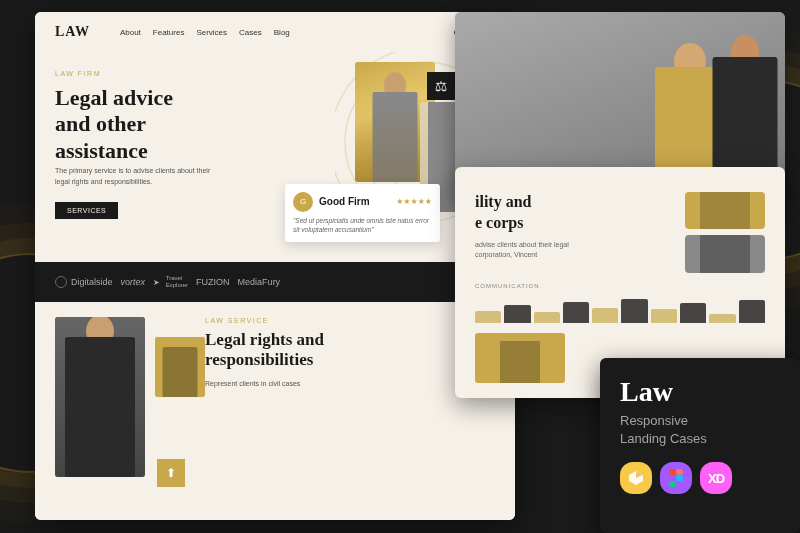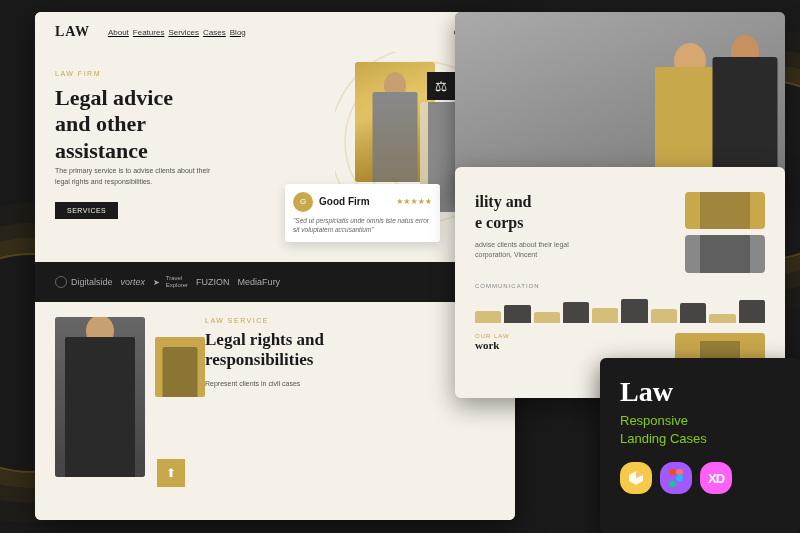--- a/index.html
+++ b/index.html
@@ -65,23 +65,22 @@
     }
     .nav-logo {
       font-weight: bold;
       font-size: 14px;
       letter-spacing: 1px;
       color: #1a1a1a;
       font-family: serif;
     }
     .nav-links {
       display: flex;
-      gap: 4px;
-      margin-left: 0;
-      text-decoration: underline;
+      gap: 12px;
+      margin-left: 12px;
     }
     .nav-link {
       font-size: 8px;
       color: #333;
       font-family: sans-serif;
     }
     .nav-contact {
       margin-left: auto;
       font-size: 8px;
       color: #333;
@@ -541,21 +540,21 @@
     .dp-title {
       font-size: 28px;
       font-weight: bold;
       color: #fff;
       font-family: 'Georgia', serif;
       line-height: 1;
       margin-bottom: 6px;
     }
     .dp-subtitle {
       font-size: 13px;
-      color: #84cc16;
+      color: #a3a3a3;
       font-family: sans-serif;
       line-height: 1.4;
       margin-bottom: 14px;
     }
     .dp-icons {
       display: flex;
       gap: 8px;
       align-items: center;
     }
     .dp-icon {
@@ -747,24 +746,20 @@
         <div class="comm-bar" style="height:50%;"></div>
         <div class="comm-bar" style="height:80%;background:#1a1a1a;opacity:0.8;"></div>
         <div class="comm-bar" style="height:45%;"></div>
         <div class="comm-bar" style="height:65%;background:#1a1a1a;opacity:0.8;"></div>
         <div class="comm-bar" style="height:30%;"></div>
         <div class="comm-bar" style="height:75%;background:#1a1a1a;opacity:0.8;"></div>
       </div>
     </div>
 
     <div style="display:flex;gap:10px;align-items:flex-start;">
-      <div style="flex:1;">
-        <div class="rc-tag">our law</div>
-        <div class="rc-label">work</div>
-      </div>
       <div style="width:90px;height:50px;background:#c8a84b;border-radius:3px;overflow:hidden;position:relative;">
         <div style="position:absolute;bottom:0;left:50%;transform:translateX(-50%);width:40px;height:42px;background:rgba(0,0,0,0.25);"></div>
       </div>
     </div>
 
   </div>
 
 </div>
 
 <div class="dark-panel">

